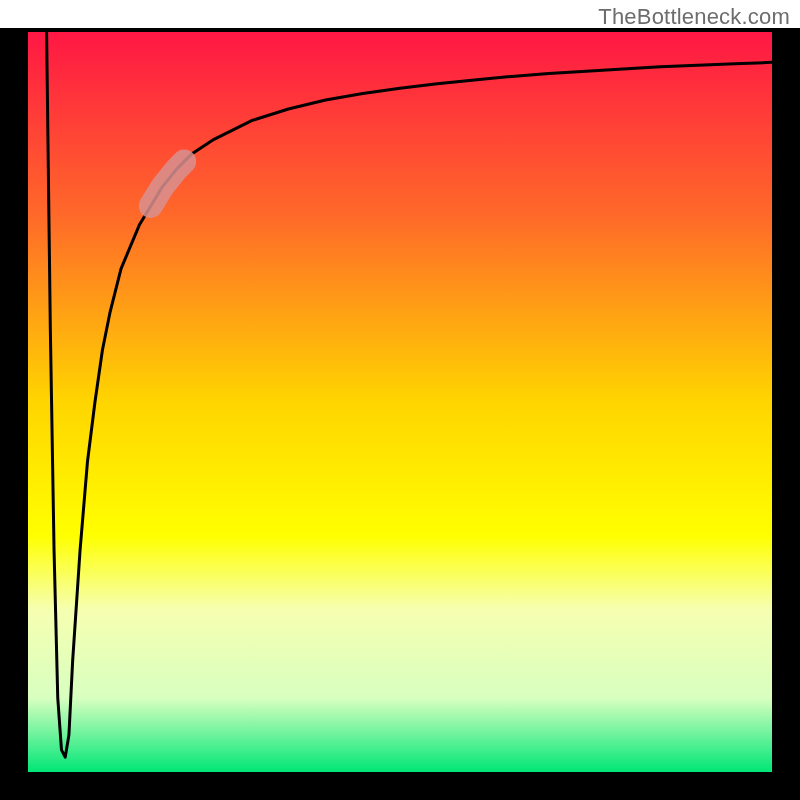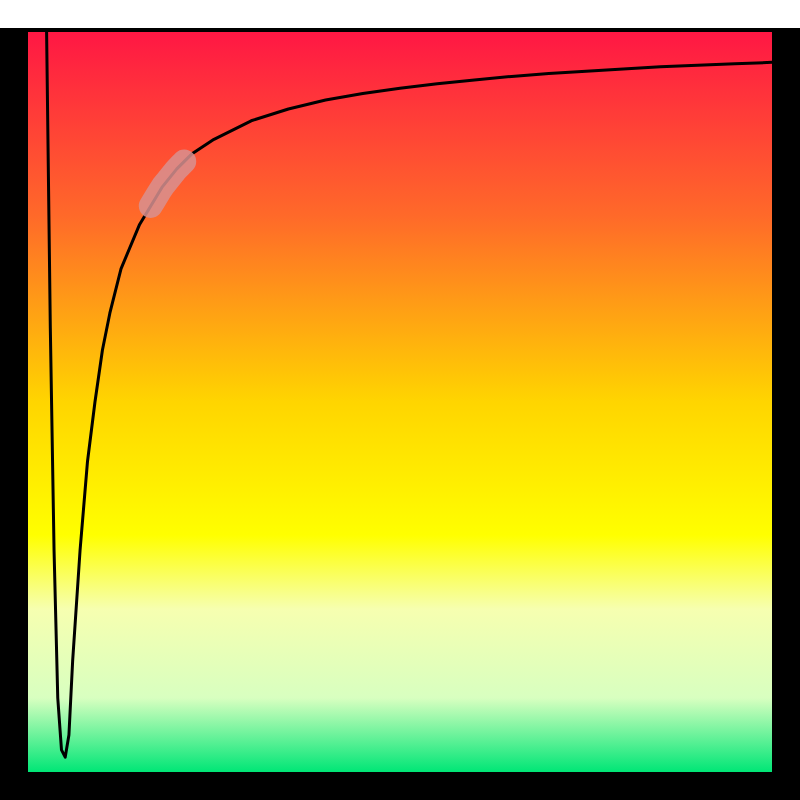--- a/index.html
+++ b/index.html
@@ -28,20 +28,21 @@
   svg.chart-svg {
     position: absolute;
     left: 0;
     top: 0;
   }
 </style>
 </head>
 <body>
 
 <div class="chart-root">
+  <div class="attribution">TheBottleneck.com</div>
 
   <svg class="chart-svg" width="800" height="800" viewBox="0 0 800 800">
     <defs>
       <linearGradient id="bgGrad" x1="0" y1="0" x2="0" y2="1">
           <stop offset="0%" stop-color="#ff1744"></stop>
           <stop offset="25%" stop-color="#ff6a29"></stop>
           <stop offset="50%" stop-color="#ffd500"></stop>
           <stop offset="68%" stop-color="#ffff00"></stop>
           <stop offset="78%" stop-color="#f6ffb0"></stop>
           <stop offset="90%" stop-color="#d8ffc0"></stop>

